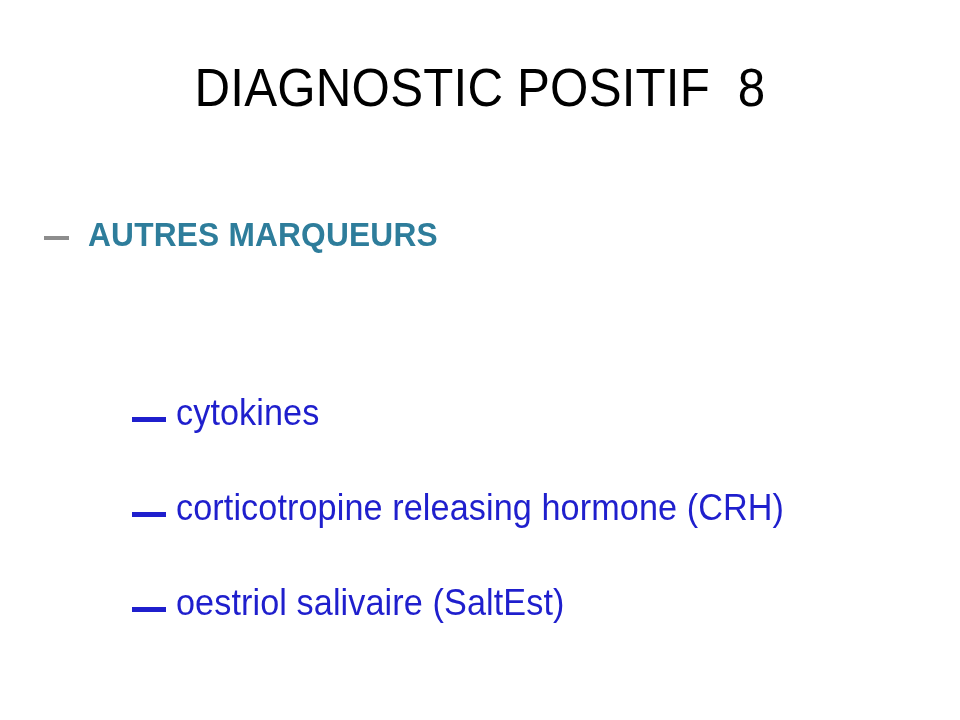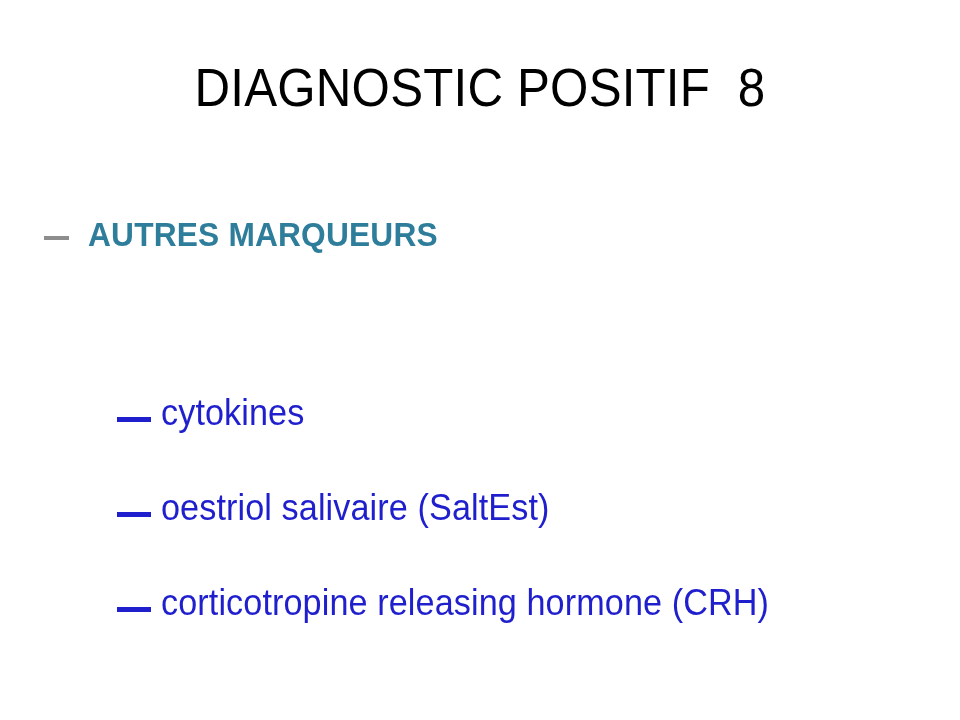--- a/index.html
+++ b/index.html
@@ -88,21 +88,21 @@
     font-weight: 700;
     letter-spacing: 0.1px;
     white-space: pre;
     transform: scaleX(0.96);
     transform-origin: 0 50%;
   }
 
   
   .bullet-list {
     position: absolute;
-    left: 0;
+    left: 15px;
     top: 190px;
     width: 804px;
   }
   .bullet-row {
     position: relative;
     height: 95px;
   }
   .bullet-dash {
     position: absolute;
     left: 117px;
@@ -141,23 +141,23 @@
 
     <div class="bullet-list">
 
       <div class="bullet-row">
         <span class="bullet-dash"></span>
         <span class="bullet-text">cytokines</span>
       </div>
 
       <div class="bullet-row">
         <span class="bullet-dash"></span>
-        <span class="bullet-text">oestriol salivaire (SaltEst)</span>
+        <span class="bullet-text">corticotropine releasing hormone (CRH)</span>
       </div>
 
       <div class="bullet-row">
         <span class="bullet-dash"></span>
-        <span class="bullet-text">corticotropine releasing hormone (CRH)</span>
+        <span class="bullet-text">oestriol salivaire (SaltEst)</span>
       </div>
 
     </div>
   </div>
 </div>
 
 </body></html>

